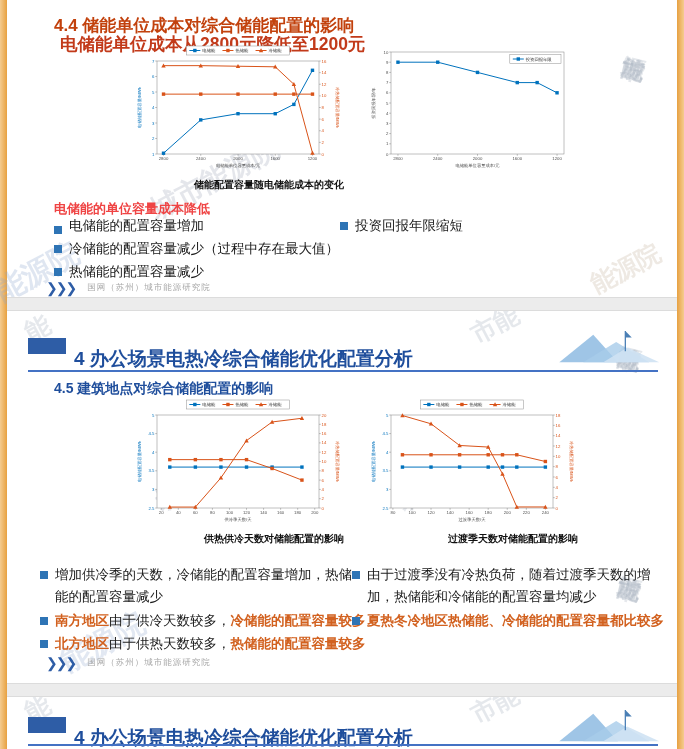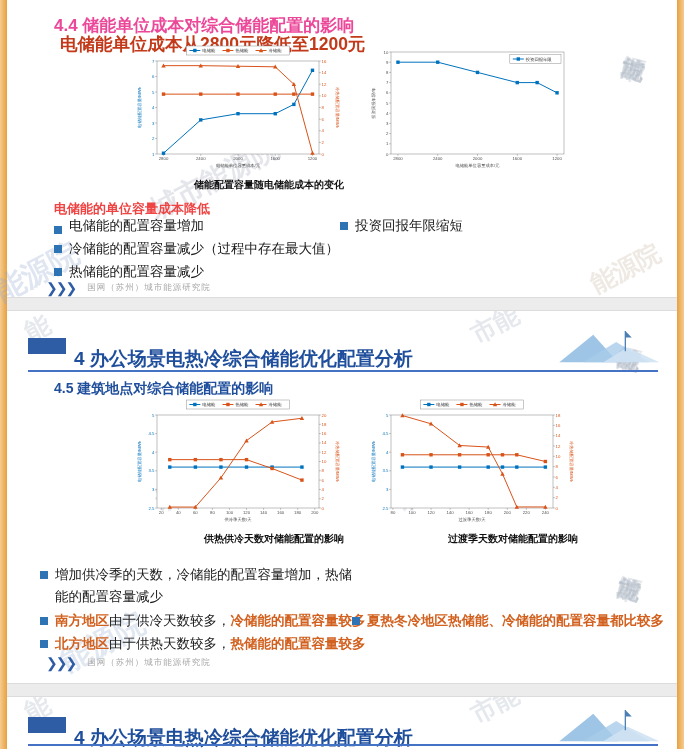--- a/index.html
+++ b/index.html
@@ -1,21 +1,21 @@
 <!DOCTYPE html>
 <html><head>
 <meta charset="utf-8">
 <style>
   html,body{margin:0;padding:0;background:#fff;}
   .canvas{position:relative;width:684px;height:749px;background:#ffffff;overflow:hidden;
           font-family:"Liberation Sans","DejaVu Sans",sans-serif;}
   .strip{position:absolute;top:0;bottom:0;width:7px;}
   .strip.l{left:0;background:linear-gradient(90deg,#f5cc90,#e7a141);}
   .strip.r{right:0;background:linear-gradient(270deg,#f5cc90,#e7a141);}
-  .t44{position:absolute;left:54px;top:3px;font-size:17px;font-weight:bold;color:#ec4899;white-space:nowrap;}
+  .t44{position:absolute;left:54px;top:3px;font-size:17px;font-weight:bold;color:#c2410c;white-space:nowrap;}
   .sub-red{position:absolute;left:60px;top:32px;font-size:17.5px;font-weight:bold;color:#C23A1A;white-space:nowrap;}
   svg.chart{position:absolute;width:212px;height:132px;}
   svg{font-family:"Liberation Sans","DejaVu Sans",sans-serif;}
   .caption{position:absolute;width:212px;text-align:right;font-weight:bold;font-size:10px;color:#111;white-space:nowrap;}
   .red-head{position:absolute;left:54px;top:200px;font-size:13px;font-weight:bold;color:#ef4444;}
   .bullet{position:absolute;display:flex;align-items:flex-start;font-size:13.5px;color:#1a1a1a;line-height:22px;}
   .bsq{flex:0 0 auto;width:8px;height:8px;background:#2E74B5;margin:7px 7px 0 0;}
   .hl{color:#D2611F;font-weight:bold;}
   .footer{position:absolute;display:flex;align-items:center;}
   .chev{color:#2E5DA6;font-weight:bold;font-size:14px;letter-spacing:-2px;}
@@ -418,20 +418,24 @@
       <span class="hl">南方地区</span><span>由于供冷天数较多，</span><span class="hl">冷储能的配置容量较多</span>
     </span>
   </div>
   <div class="bullet" style="left:40px;top:633px;">
     <span class="bsq"></span>
     <span>
       <span class="hl">北方地区</span><span>由于供热天数较多，</span><span class="hl">热储能的配置容量较多</span>
     </span>
   </div>
 
+  <div class="bullet" style="left:352px;top:564px;width:322px;">
+    <span class="bsq"></span>
+    <span>由于过渡季没有冷热负荷，随着过渡季天数的增加，热储能和冷储能的配置容量均减少</span>
+  </div>
   <div class="bullet" style="left:352px;top:610px;width:322px;">
     <span class="bsq"></span>
     <span class="hl">夏热冬冷地区热储能、冷储能的配置容量都比较多</span>
   </div>
 
   <div class="footer" style="left:46px;top:655px;">
     <span class="chev">❯❯❯</span>
     <span class="org">国网（苏州）城市能源研究院</span>
   </div>
 

